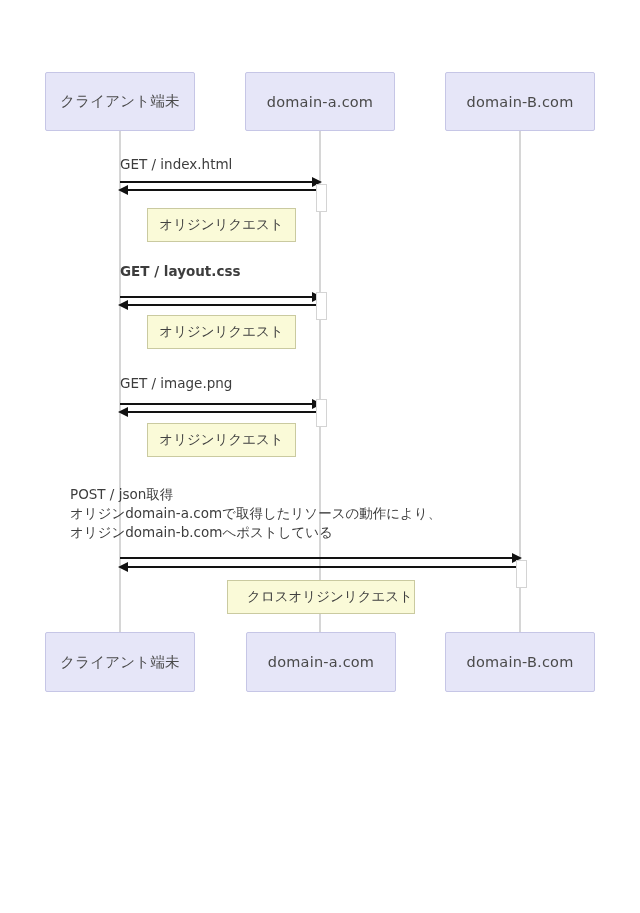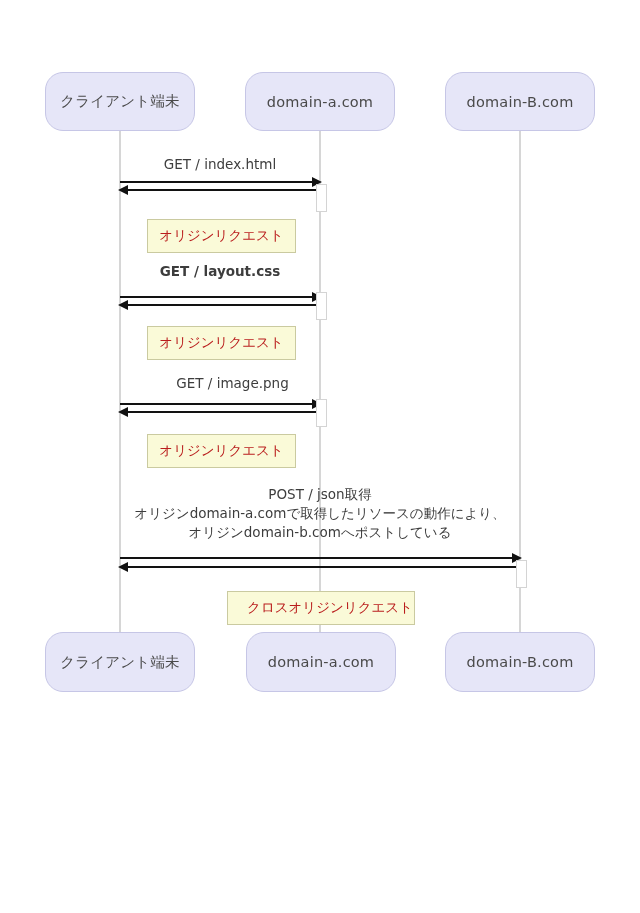--- a/index.html
+++ b/index.html
@@ -23,21 +23,21 @@
     width: 640px;
     height: 913px;
   }
 
   
   .participant-box {
     position: absolute;
     box-sizing: border-box;
     background: #e6e6f8;
     border: 1px solid #c6c6e6;
-    border-radius: 18px;
+    border-radius: 2px;
     display: flex;
     align-items: center;
     justify-content: center;
     font-size: 14.5px;
     color: #4a4a4a;
     letter-spacing: 0.2px;
     z-index: 6;
   }
 
   
@@ -54,21 +54,21 @@
     box-sizing: border-box;
     width: 11px;
     background: #ffffff;
     border: 1px solid #d4d4d4;
     z-index: 4;
   }
 
   
   .msg-label {
     position: absolute;
-    text-align: center;
+    text-align: left;
     font-size: 13.5px;
     line-height: 19px;
     color: #3d3d3d;
     white-space: nowrap;
     z-index: 3;
   }
   .msg-label .ln { display: block; }
 
   .arrow-line {
     position: absolute;
@@ -96,24 +96,23 @@
   
   .note-box {
     position: absolute;
     box-sizing: border-box;
     background: #fafad8;
     border: 1px solid #cacaa0;
     display: flex;
     align-items: center;
     justify-content: center;
     font-size: 13.5px;
-    color: #b91c1c;
+    color: #404040;
     white-space: nowrap;
     z-index: 5;
-    margin-top: 11px;
   }
 </style>
 </head>
 <body>
 
 <div id="diagram-canvas">
 
   <div class="lifeline" style="left:119px; top:131px; height:501px;"></div>
   <div class="lifeline" style="left:319px; top:131px; height:501px;"></div>
   <div class="lifeline" style="left:519px; top:131px; height:501px;"></div>

